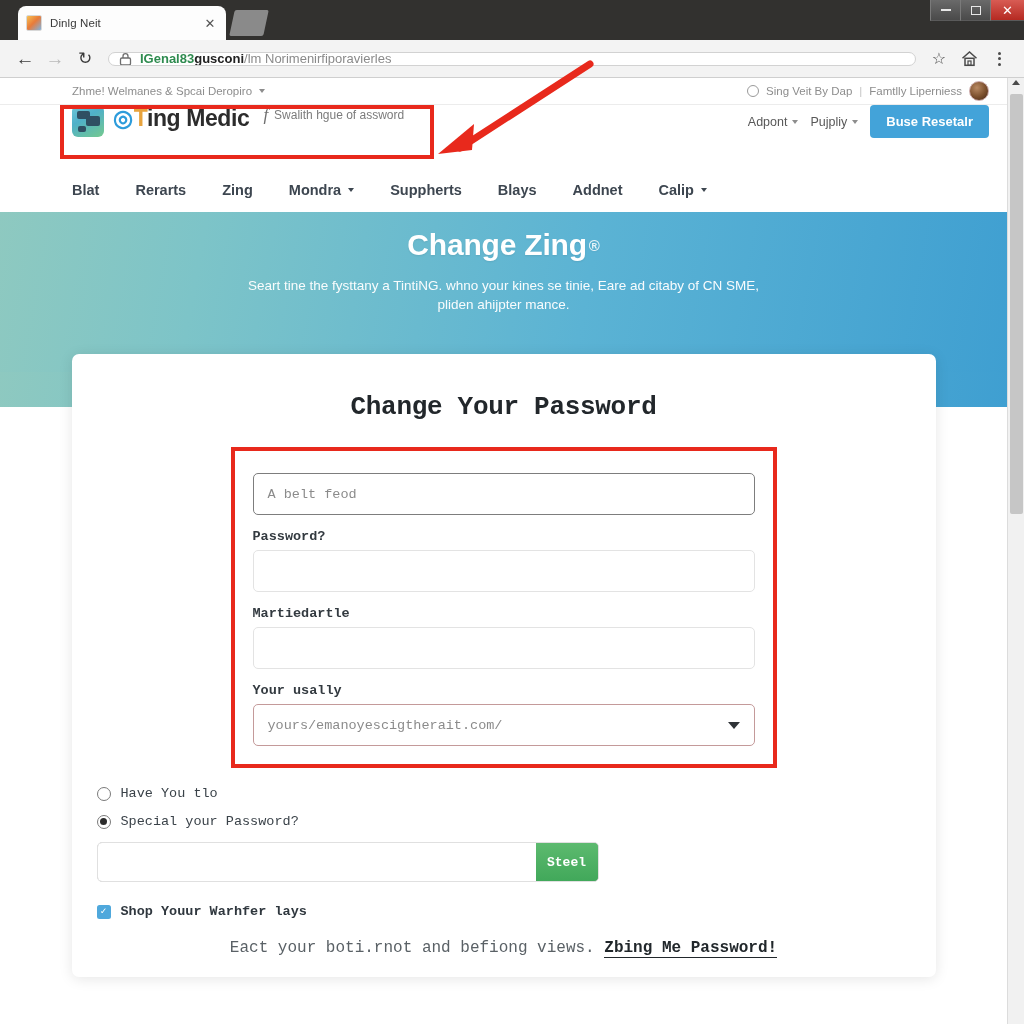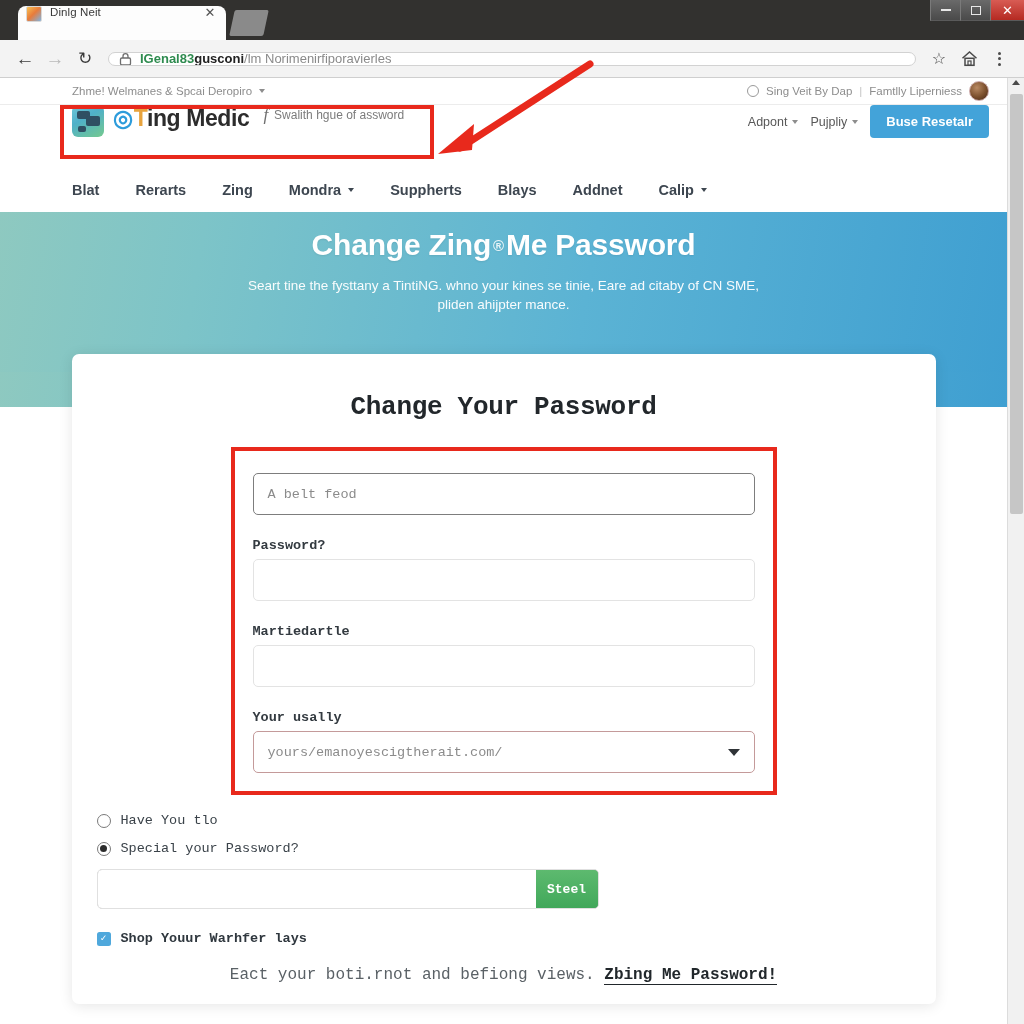--- a/index.html
+++ b/index.html
@@ -20,21 +20,21 @@
   .tabstrip {
     position: absolute; top: 0; left: 0;
     width: 1024px; height: 40px;
     background: #32312f;
   }
   .tab {
     position: absolute; top: 6px; left: 18px;
     width: 208px; height: 34px;
     background: #fdfdfd;
     border-radius: 8px 8px 0 0;
-    display: flex; 
+    display: flex; align-items: center;
     padding: 0 8px;
   }
   .tab-favicon {
     width: 16px; height: 16px;
     margin-right: 8px;
     border-radius: 2px;
     background: linear-gradient(135deg,#f6c152 0%,#e87b3a 48%,#7fb3e0 100%);
     border: 1px solid #d8d8d8;
     flex: none;
   }
@@ -290,21 +290,21 @@
   }
 
   .red-box {
     position: relative;
     border: 4px solid #e8291c;
     padding: 22px 18px 18px;
     margin: 0 auto;
     width: 546px;
   }
 
-  .fld { margin-bottom: 23px; }
+  .fld { margin-bottom: 14px; }
   .fld:last-child { margin-bottom: 0; }
   .fld-label {
     font-size: 13.5px; font-weight: 700; color: #333a40;
     margin-bottom: 6px;
   }
   .inp {
     width: 502px; height: 42px;
     border: 1px solid #7d7d7d; border-radius: 5px;
     background: #fff;
     display: flex; align-items: center;
@@ -507,21 +507,20 @@
       <span class="navitem">
         <span>Calip</span>
         <span class="caret-sm"></span>
       </span>
     </div>
 
     <div class="hero">
       <h1>
           <span>Change Zing</span>
           <span class="reg">®</span>
-          <span>Me Password</span>
         </h1>
       <p>Seart tine the fysttany a TintiNG. whno your kines se tinie, Eare ad citaby of CN SME, pliden ahijpter mance.</p>
     </div>
 
     <div class="pagebody">
       <div class="hero-bleed"></div>
 
       <div class="card">
         <h2>Change Your Password</h2>
 

